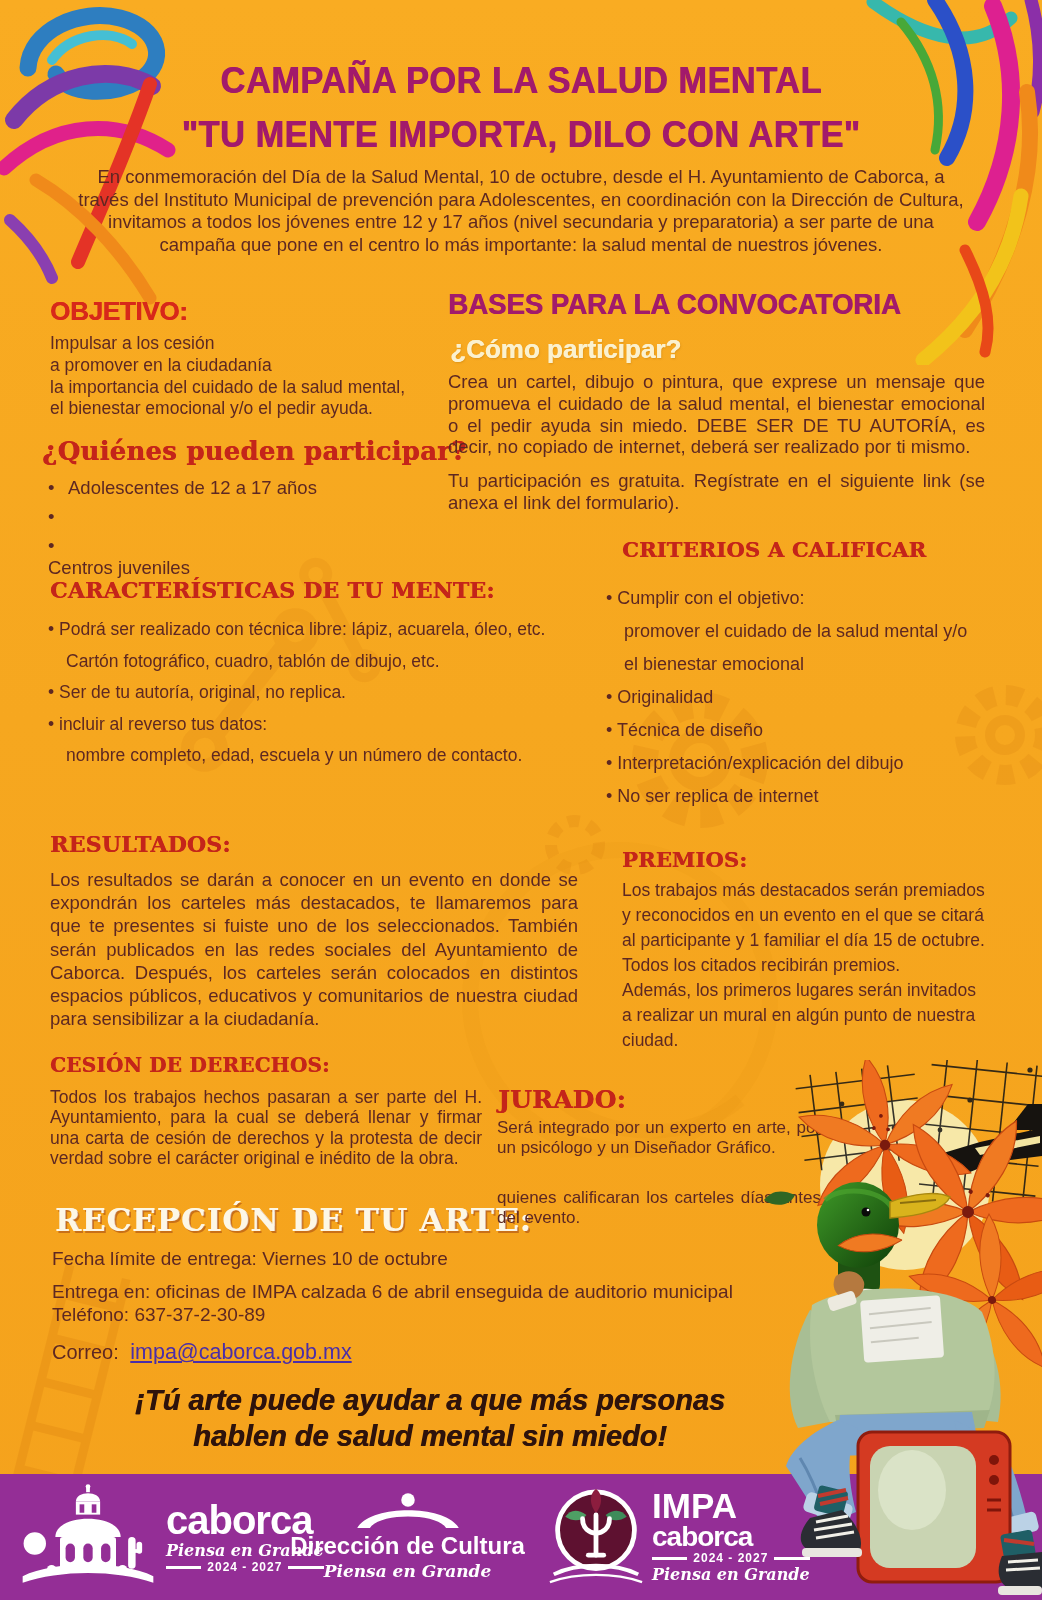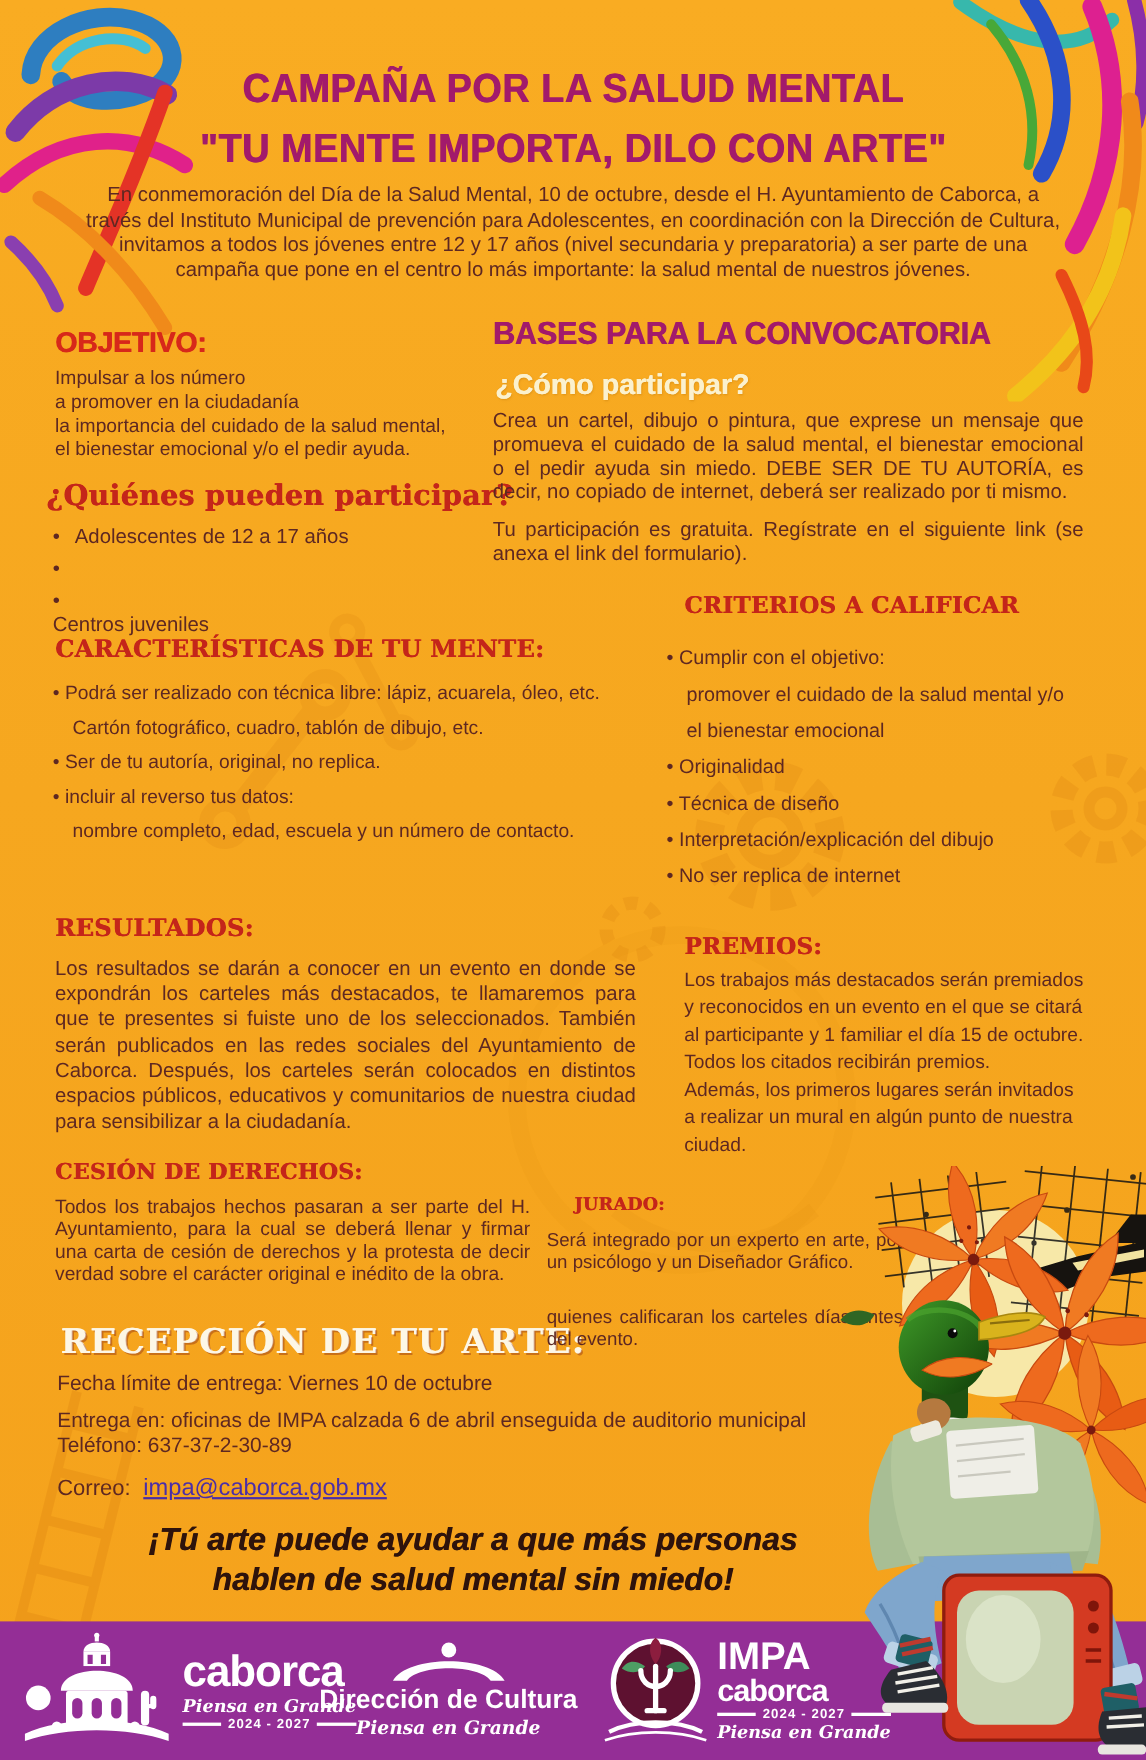--- a/index.html
+++ b/index.html
@@ -106,21 +106,21 @@
     <path d="M150,250 C170,290 178,322 170,352" stroke="#E84818" stroke-width="11"></path>
   </svg>
 
   <div class="abs z3 title-line" style="top:60px;font-size:37px;">CAMPAÑA POR LA SALUD MENTAL</div>
   <div class="abs z3 title-line" style="top:114px;font-size:37px;">"TU MENTE IMPORTA, DILO CON ARTE"</div>
 
   <div class="abs z3 body-txt" style="left:71px;top:166px;width:900px;font-size:18.5px;line-height:22.5px;text-align:center;">En conmemoración del Día de la Salud Mental, 10 de octubre, desde el H. Ayuntamiento de Caborca, a través del Instituto Municipal de prevención para Adolescentes, en coordinación con la Dirección de Cultura, invitamos a todos los jóvenes entre 12 y 17 años (nivel secundaria y preparatoria) a ser parte de una campaña que pone en el centro lo más importante: la salud mental de nuestros jóvenes.</div>
 
   <div class="abs z3 sans-head" style="left:50px;top:296px;font-size:26px;">OBJETIVO:</div>
   <div class="abs z3 body-txt" style="left:50px;top:333px;width:430px;font-size:17.5px;line-height:21.8px;">
-    <div>Impulsar a los número</div>
+    <div>Impulsar a los cesión</div>
     <div>a promover en la ciudadanía</div>
     <div>la importancia del cuidado de la salud mental,</div>
     <div>el bienestar emocional y/o el pedir ayuda.</div>
   </div>
 
   <div class="abs z3 slab-head" style="left:42px;top:436px;font-size:26px;">¿Quiénes pueden participar?</div>
   <div class="abs z3 body-txt" style="left:48px;top:477px;width:440px;font-size:18.5px;">
     <div class="brow" style="height:29px;">
         <span class="dot"></span>
         <span>Adolescentes de 12 a 17 años</span>
@@ -174,21 +174,21 @@
     <div class="line-b">No ser replica de internet</div>
   </div>
 
   <div class="abs z3 slab-head" style="left:622px;top:847px;font-size:21px;">PREMIOS:</div>
   <div class="abs z3 body-txt" style="left:622px;top:878px;width:368px;font-size:17.5px;line-height:25px;">
     <div>Los trabajos más destacados serán premiados y reconocidos en un evento en el que se citará al participante y 1 familiar el día 15 de octubre.</div>
     <div>Todos los citados recibirán premios.</div>
     <div>Además, los primeros lugares serán invitados a realizar un mural en algún punto de nuestra ciudad.</div>
   </div>
 
-  <div class="abs z3 slab-head" style="left:498px;top:1085px;font-size:16px;margin-left:24px;">JURADO:</div>
+  <div class="abs z3 slab-head" style="left:498px;top:1085px;font-size:25px;">JURADO:</div>
   <div class="abs z3 body-txt just" style="left:497px;top:1118px;width:324px;font-size:17px;line-height:20.4px;">Será integrado por un experto en arte, por un psicólogo y un Diseñador Gráfico.</div>
   <div class="abs z3 body-txt just" style="left:497px;top:1188px;width:324px;font-size:17px;line-height:20.4px;">quienes calificaran los carteles días antes del evento.</div>
 
   <div class="abs z3 slogan" style="left:55px;top:1382px;width:750px;font-size:29px;line-height:36px;">
     <div>¡Tú arte puede ayudar a que más personas</div>
     <div>hablen de salud mental sin miedo!</div>
   </div>
 
   <div class="abs footer-band"></div>
 

